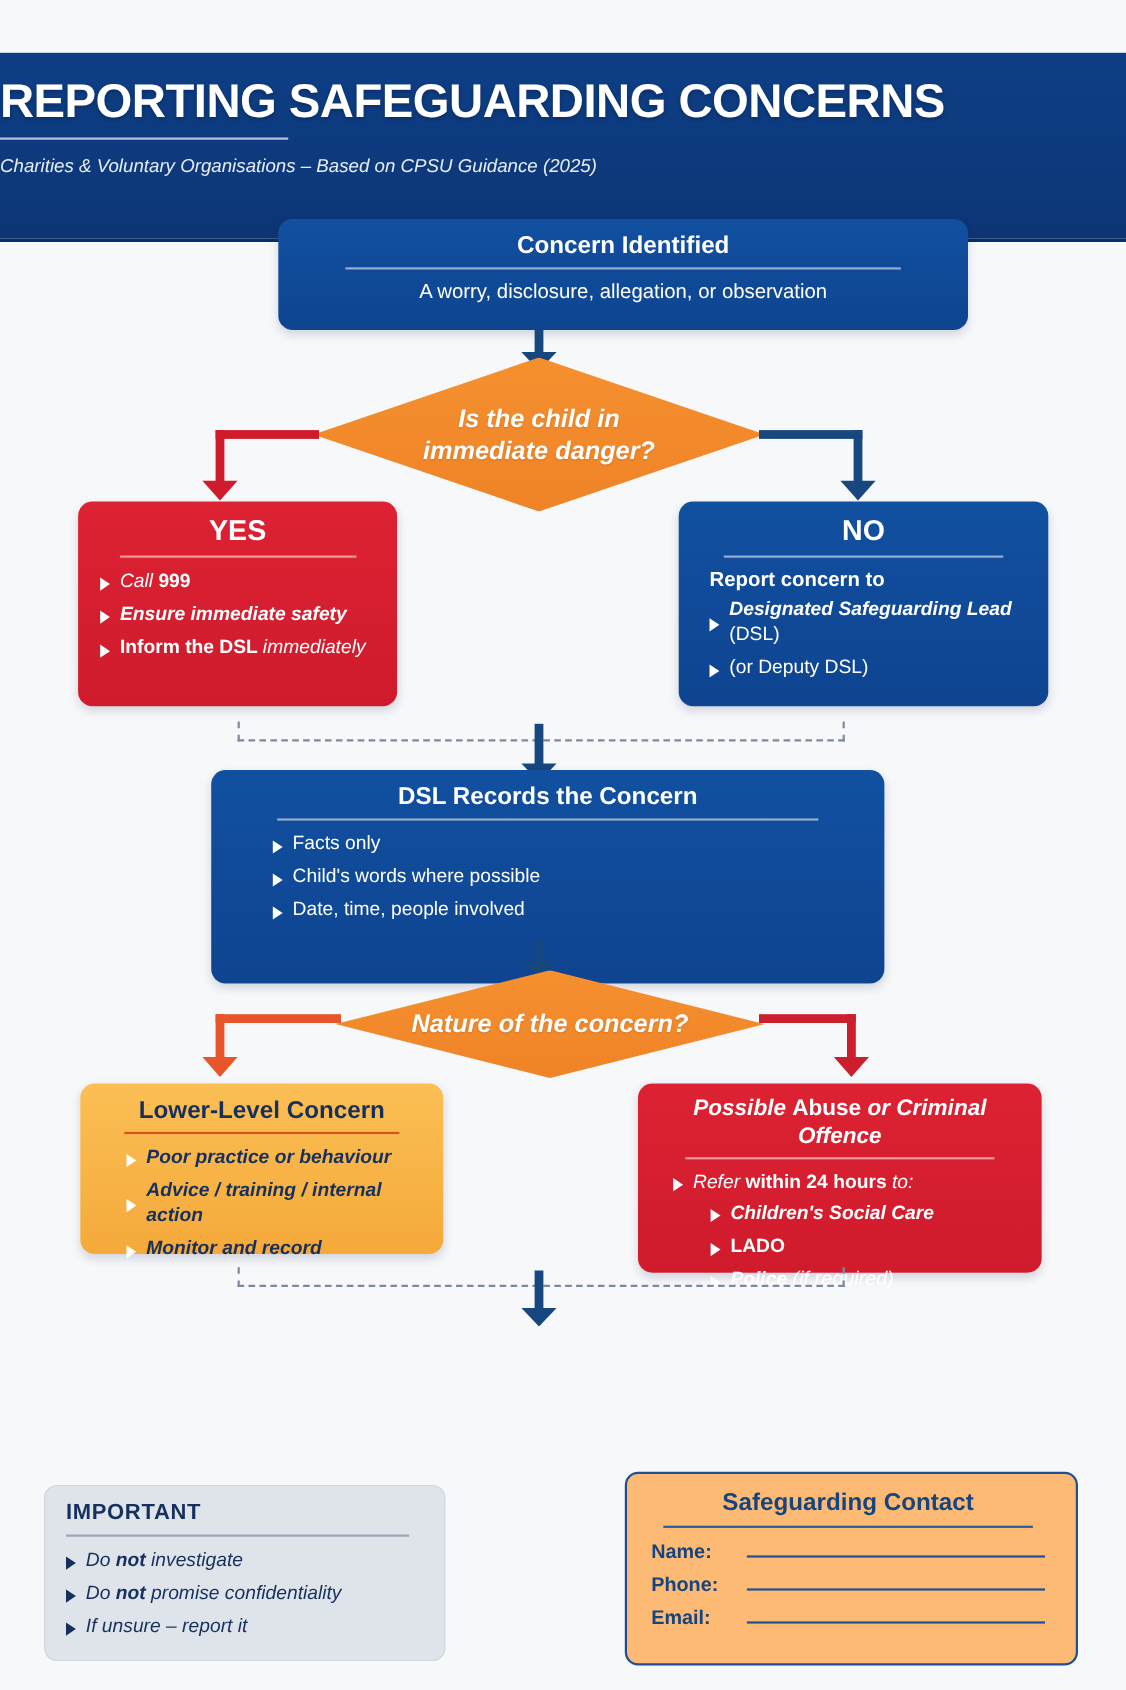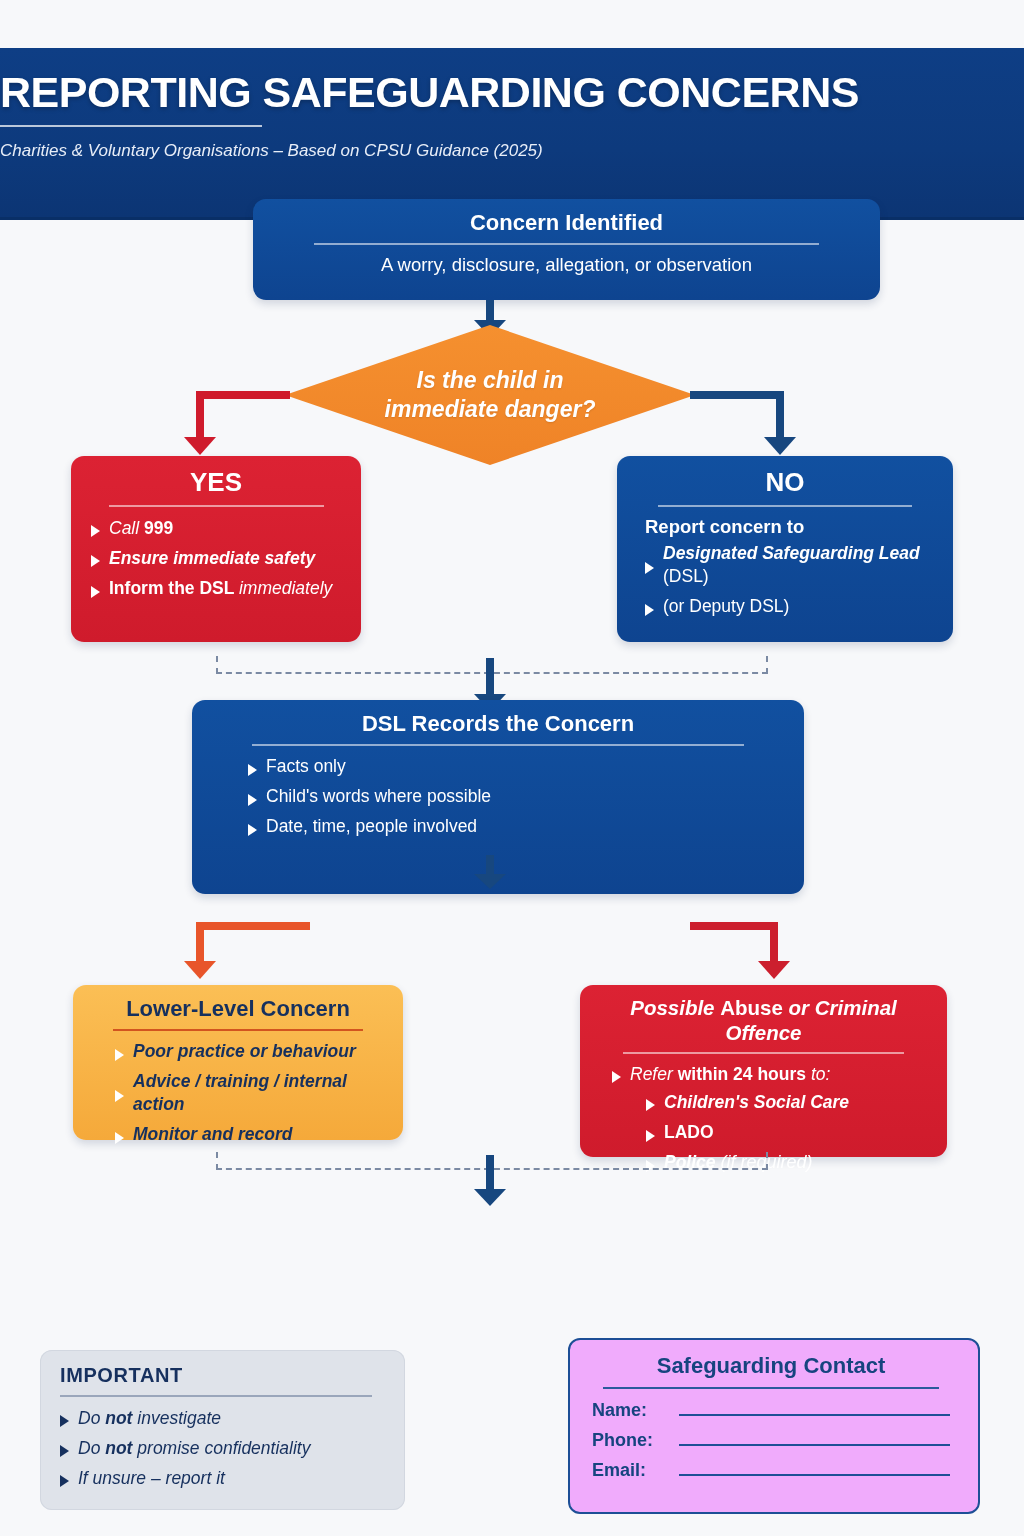--- a/index.html
+++ b/index.html
@@ -125,21 +125,21 @@
   }
   .important .ttl {
     font-weight: 800; font-size: 20px; color: #16305e; letter-spacing: .6px;
     font-family: "Liberation Sans", sans-serif;
   }
   .important .rule { height: 1.6px; background: #9aa6bb; margin: 8px 0 10px 0; width: 96%; }
   .important ul.bl li { color: #16305e; font-size: 17.5px; }
   .important ul.bl li .tri { border-left: 9px solid #16305e; }
 
   .contact {
-    position: absolute; background: #f0abfc; border: 2px solid #1d4f96;
+    position: absolute; background: #fdba74; border: 2px solid #1d4f96;
     border-radius: 12px; padding: 13px 28px 16px 22px;
   }
   .contact .ttl {
     text-align: center; font-weight: 800; font-size: 22px; color: #16447f;
     font-family: "Liberation Sans", sans-serif;
   }
   .contact .rule { height: 1.6px; background: #2b5a9c; margin: 8px auto 11px auto; width: 94%; }
   .contact .role {
     font-size: 17px; color: #16447f; font-weight: 700; margin-bottom: 11px;
     font-family: "Liberation Sans", sans-serif;
@@ -241,20 +241,23 @@
       <li>
           <span class="tri"></span>
         <span>Date, time, people involved</span>
         </li>
     </ul>
   </div>
 
   <div class="vline" style="left:486px; top:855px; height:22px; background:#17477f;"></div>
   <div class="arrowhead" style="left:474px; top:874px; border-top:15px solid #17477f;"></div>
 
+  <div class="diamond" style="left:305px; top:882px; width:390px; height:98px;">
+    <span>Nature of the concern?</span>
+  </div>
 
   <div class="hline" style="left:196px; top:922px; width:114px; background:#e8552a;"></div>
   <div class="vline" style="left:196px; top:922px; height:42px; background:#e8552a;"></div>
   <div class="arrowhead" style="left:184px; top:961px; border-top:18px solid #e8552a;"></div>
 
   <div class="hline" style="left:690px; top:922px; width:88px; background:#cc1f2e;"></div>
   <div class="vline" style="left:770px; top:922px; height:42px; background:#cc1f2e;"></div>
   <div class="arrowhead" style="left:758px; top:961px; border-top:18px solid #cc1f2e;"></div>
 
   <div class="box amber" style="left:73px; top:985px; width:330px; height:155px;">

